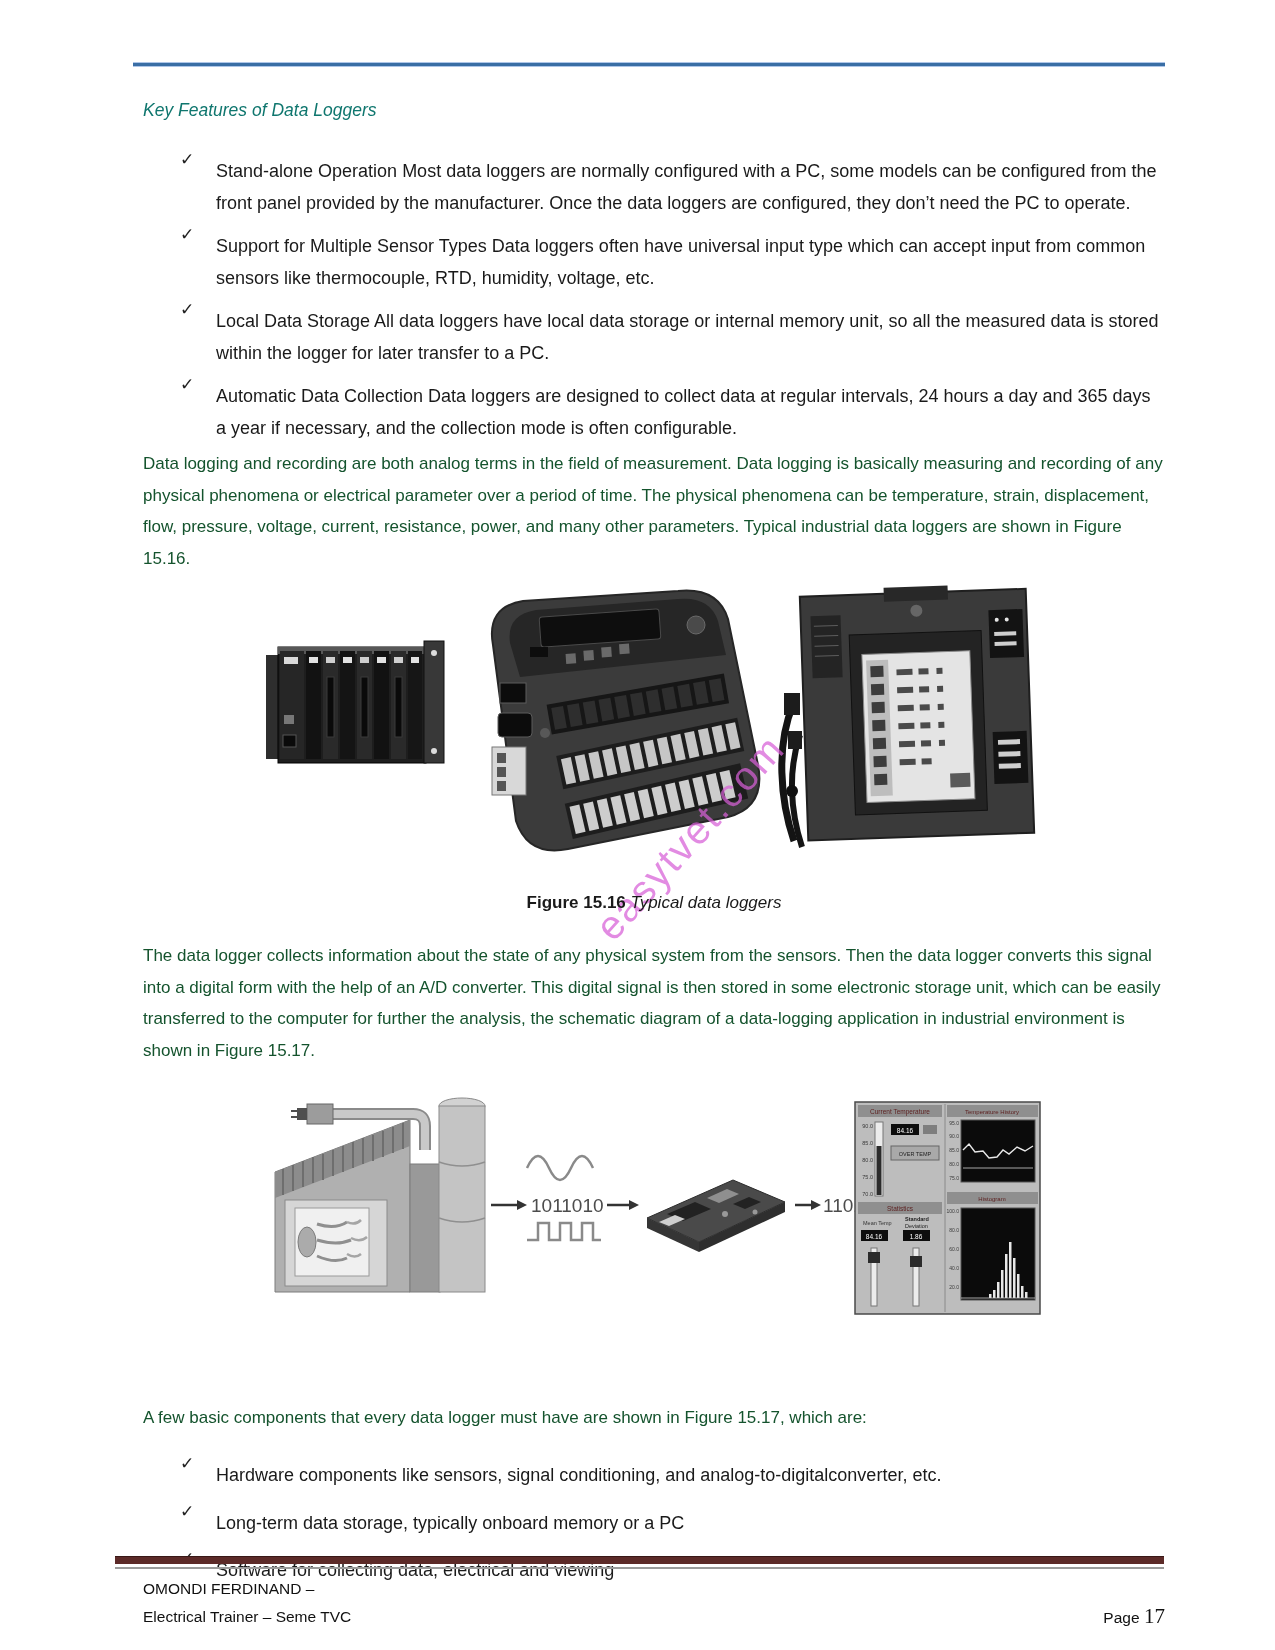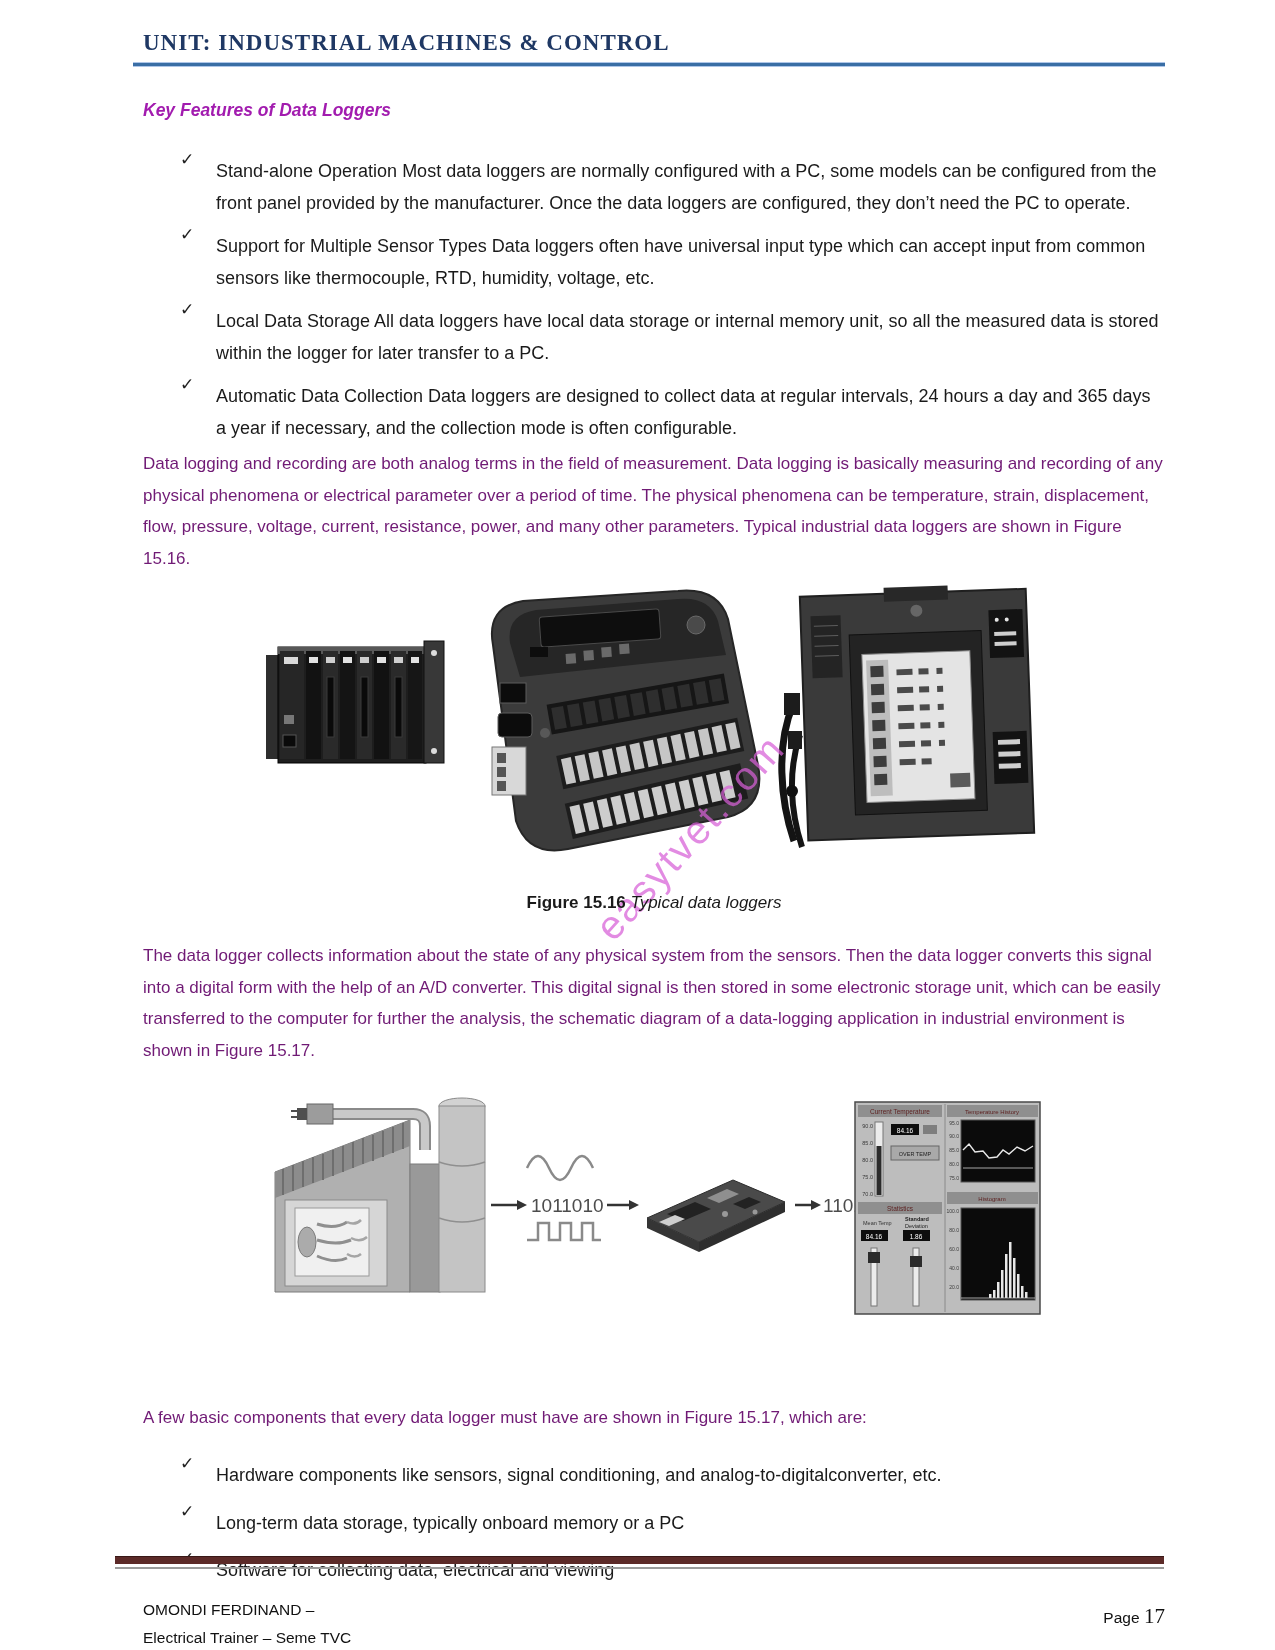--- a/index.html
+++ b/index.html
@@ -13,23 +13,23 @@
   .hdr-text{
     font-family:"Liberation Serif",serif;font-weight:600;
     font-size:23px;color:#1F3864;letter-spacing:1px;white-space:nowrap;
   }
   .hdr-rule{
     left:133px;top:62px;width:1032px;height:5px;
     background:linear-gradient(to bottom,#aec6e8 0 1px,#3a6ea5 1px 4px,#aec6e8 4px 5px);
   }
   
   .h2{
-    font-size:17.5px;font-weight:bold;font-style:italic;color:#a21caf;
-  }
-  .body-text{font-size:17px;line-height:31.5px;color:#701a75;text-align:left;}
+    font-size:17.5px;font-weight:normal;font-style:italic;color:#0f766e;
+  }
+  .body-text{font-size:17px;line-height:31.5px;color:#14532d;text-align:left;}
   .checklist{display:flex;flex-direction:column;}
   .li{display:flex;align-items:flex-start;}
   .check{
     width:36px;flex:0 0 36px;text-align:left;font-size:17px;line-height:31.5px;color:#222;
     font-family:"DejaVu Sans",sans-serif;
   }
   .li-text{flex:1;font-size:18px;line-height:31.5px;margin-top:12px;}
   
   .caption{font-size:17px;text-align:center;}
   .caption .cap-label{font-weight:bold;}
@@ -38,30 +38,29 @@
   .figure{overflow:visible;}
   .watermark{
     position:absolute;left:282px;top:230px;width:320px;text-align:center;
     transform:rotate(-48deg);transform-origin:center;
     font-size:40px;letter-spacing:2px;color:#D75FD7;opacity:.72;
     font-family:"Liberation Sans",sans-serif;white-space:nowrap;pointer-events:none;
   }
   
   .ftr-rule-a{left:115px;top:1556px;width:1049px;height:7px;background:#5C2A28;border-top:1px solid #381817;}
   .ftr-rule-b{left:115px;top:1567px;width:1049px;height:2px;background:#9b9b9b;}
-  .ftr-text{font-size:15.5px;color:#111;margin-top:21px;}
+  .ftr-text{font-size:15.5px;color:#111;}
   .page-num{font-family:"Liberation Serif",serif;font-size:21px;color:#111;margin-top:18px;}
   svg text{font-family:"Liberation Sans",sans-serif;}
 </style>
 </head>
 <body>
 
 <div class="page">
 
-  <div class="abs hdr-text" style="left:143px;top:30px;">UNIT: INDUSTRIAL MACHINES &amp; CONTROL</div>
   <div class="abs hdr-rule"></div>
 
   <div class="abs h2" style="left:143px;top:100px;">Key Features of Data Loggers</div>
 
   <div class="abs checklist" style="left:180px;top:144px;width:985px;">
     <div class="li">
       <span class="check">✓</span>
       <div class="li-text">Stand-alone Operation Most data loggers are normally configured with a PC, some models can be configured from the front panel provided by the manufacturer. Once the data loggers are configured, they don’t need the PC to operate.</div>
     </div>
     <div class="li">

